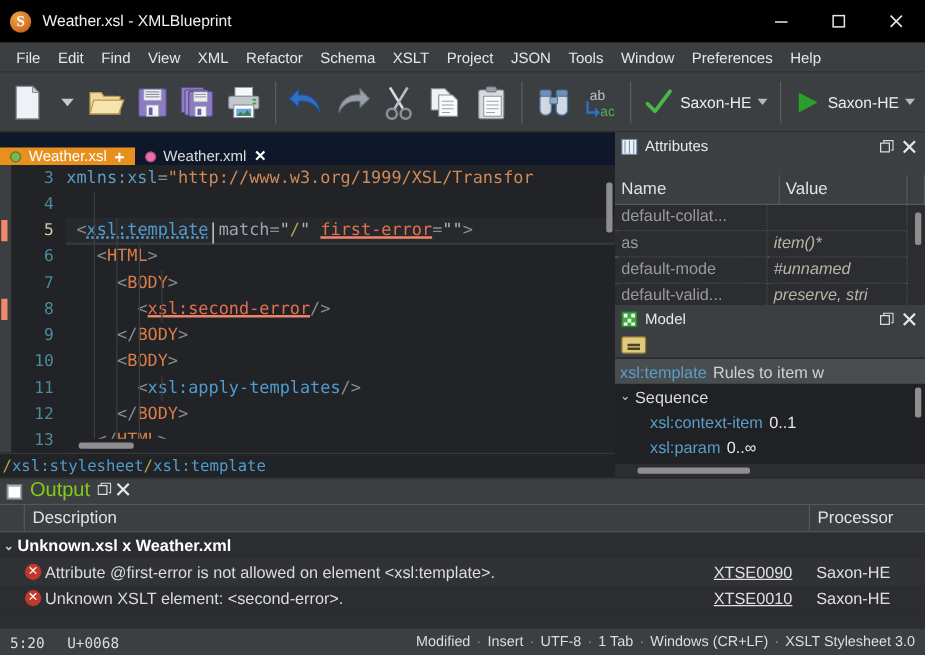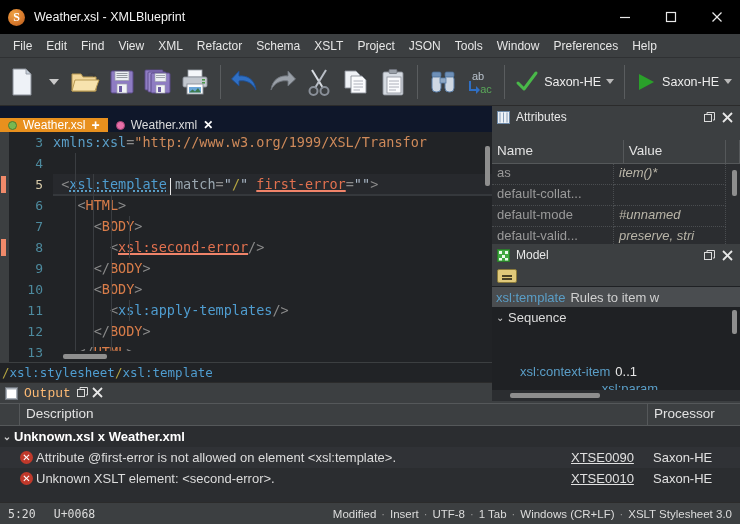--- a/index.html
+++ b/index.html
@@ -125,21 +125,21 @@
   .m-plain { color: #dcdcdc; }
   .m-card { color: #e8e8e8; margin-left: 5px; }
   .chev { display: inline-block; width: 12px; color: #cfcfcf; font-size: 10px; }
   .mscroll-v { position: absolute; right: 3px; top: 24px; width: 5px; height: 24px; background: #8e8e8e; border-radius: 2px; }
   .mscroll-h { position: absolute; left: 18px; bottom: 3px; width: 90px; height: 5px; background: #8e8e8e; border-radius: 2px; }
   .mscroll-htrack { position: absolute; left: 0; right: 0; bottom: 0; height: 11px; background: #2b2d30; }
 
   
   .outwrap { flex: 1 1 auto; display: flex; flex-direction: column; background: #3c3f41; border-top: 1px solid #2b2b2b; }
   .outhdr { height: 20px; flex: 0 0 20px; display: flex; align-items: center; padding: 0 5px; gap: 6px; }
-  .outhdr .ptitle { font-size: 13px; color: #fdba74; font-family: Liberation Mono, monospace; }
+  .outhdr .ptitle { font-size: 16px; color: #84cc16; }
   .outgrid { flex: 1 1 auto; background: #2b2d30; display: flex; flex-direction: column; }
   .ogh { display: flex; height: 23px; background: #3c3f41; border-bottom: 1px solid #55585a; border-top: 1px solid #55585a; }
   .ogh .c { font-size: 13.5px; color: #e2e2e2; padding: 2px 6px; border-right: 1px solid #55585a; }
   .ogrow { display: flex; align-items: center; height: 21px; }
   .ogrow.grp { background: #2b2d30; font-weight: bold; color: #ffffff; font-size: 13px; }
   .ogrow.item { background: #303236; }
   .ogrow.item.alt { background: #2b2d30; }
   .cdesc { flex: 1 1 auto; display: flex; align-items: center; gap: 3px; padding-left: 6px; overflow: hidden; white-space: nowrap; font-size: 13px; color: #dcdcdc; }
   .cdet { width: 82px; flex: 0 0 82px; font-size: 13px; color: #e0e0e0; text-decoration: underline; padding-left: 5px; }
   .cproc { width: 92px; flex: 0 0 92px; font-size: 13px; color: #e0e0e0; padding-left: 5px; }
@@ -438,26 +438,26 @@
             </svg>
           </span>
         </div>
         <div class="grid">
           <div class="gridhdr">
             <div class="gh" style="width:144px;">Name</div>
             <div class="gh" style="width:112px;">Value</div>
             <div class="gh" style="width:14px;"></div>
           </div>
           <div class="grow">
+            <div class="gc" style="width:122px;">default-collat...</div>
+            <div class="gc val" style="width:112px;"></div>
+          </div>
+          <div class="grow">
             <div class="gc" style="width:122px;">as</div>
             <div class="gc val" style="width:112px;">item()*</div>
-          </div>
-          <div class="grow">
-            <div class="gc" style="width:122px;">default-collat...</div>
-            <div class="gc val" style="width:112px;"></div>
           </div>
           <div class="grow">
             <div class="gc" style="width:122px;">default-mode</div>
             <div class="gc val" style="width:112px;">#unnamed</div>
           </div>
           <div class="grow">
             <div class="gc" style="width:122px;">default-valid...</div>
             <div class="gc val" style="width:112px;">preserve, stri</div>
           </div>
           <div class="grow">
@@ -497,25 +497,25 @@
         </div>
         <div class="mtree">
           <div class="mrow sel">
             <span class="m-el">xsl:template</span>
             <span class="m-desc">Rules to item w</span>
           </div>
           <div class="mrow">
             <span class="chev">⌄</span>
             <span class="m-plain">Sequence</span>
           </div>
-          <div class="mrow" style="padding-left:28px;margin-top:34px;">
+          <div class="mrow" style="padding-left:28px;">
             <span class="m-el">xsl:context-item</span>
             <span class="m-card">0..1</span>
           </div>
-          <div class="mrow" style="padding-left:28px;flex-direction:column;">
+          <div class="mrow" style="padding-left:28px;">
             <span class="m-el">xsl:param</span>
             <span class="m-card">0..∞</span>
           </div>
           <div class="mscroll-v"></div>
           <div class="mscroll-htrack">
             <div class="mscroll-h"></div>
           </div>
         </div>
       </div>
     </div>

